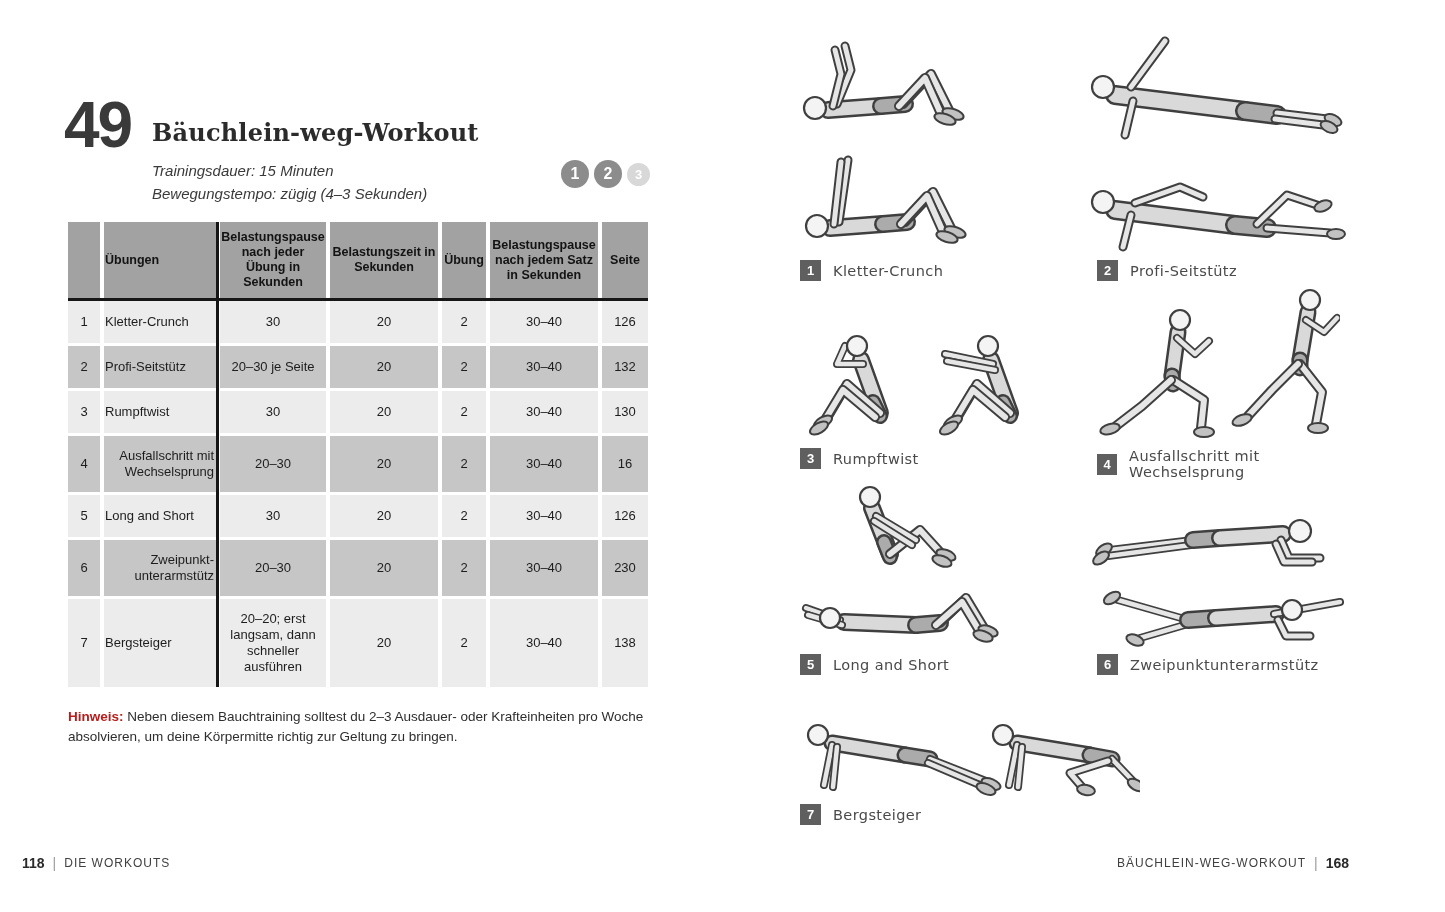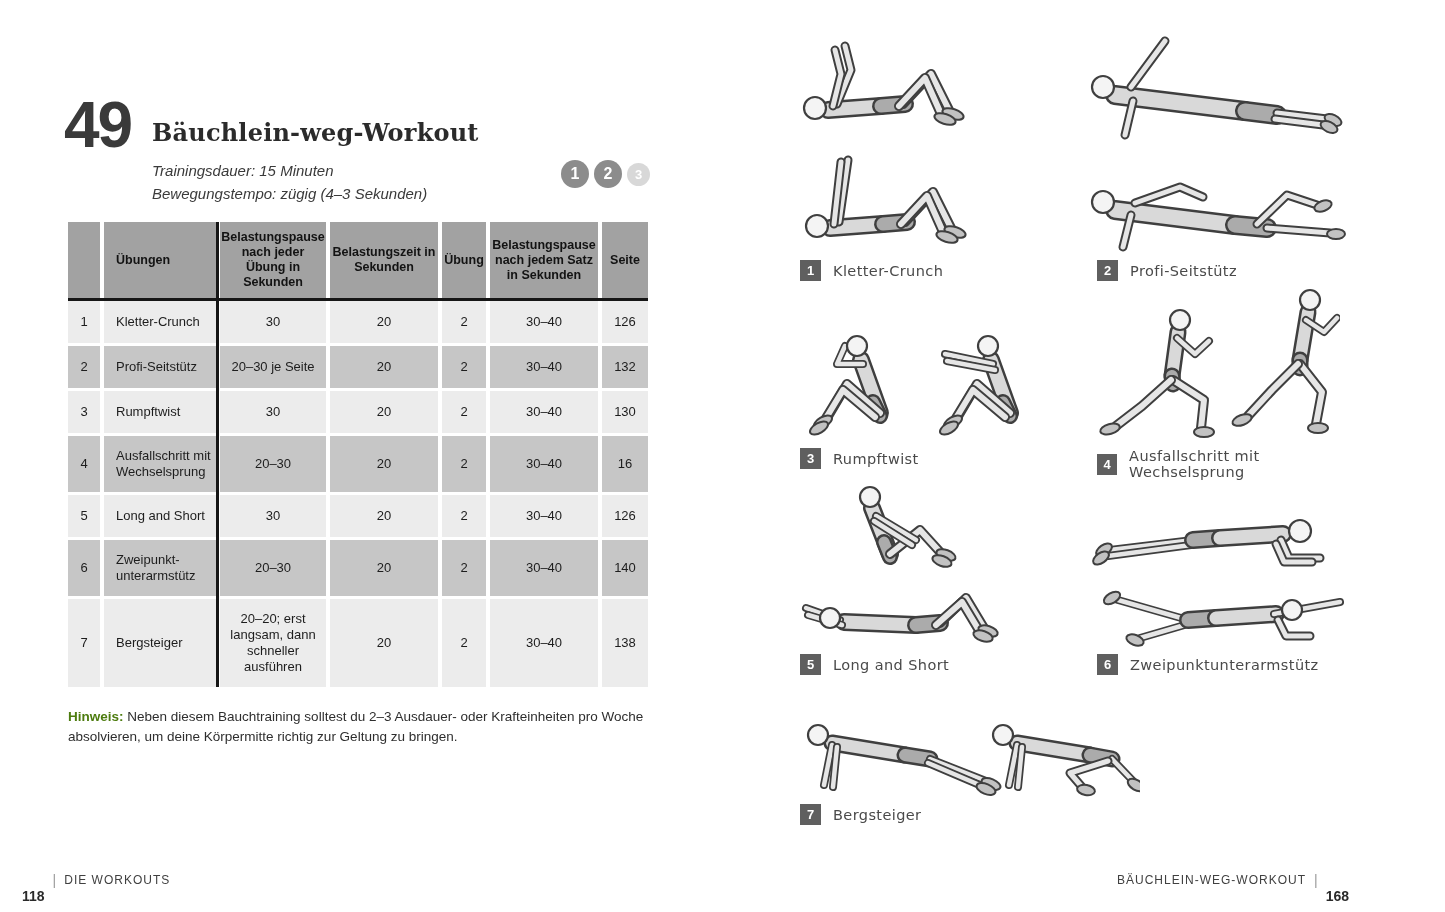--- a/index.html
+++ b/index.html
@@ -16,31 +16,31 @@
   .diff.on{background:#8c8c8c;}
   .diff.off{background:#d8d8d8;width:23px;height:23px;font-size:13px;}
   
   .wtable{position:absolute;left:68px;top:222px;width:580px;height:465px;display:grid;
           grid-template-columns:32px 112px 106px 108px 44px 108px 46px;
           grid-template-rows:76px 42px 42px 42px 56px 42px 56px 88px;
           gap:3px 4px;background:#fff;}
   .cell{display:flex;align-items:center;justify-content:center;text-align:center;
         font-size:13px;color:#1d1d1d;line-height:16px;padding:2px;}
   .cell.th{background:#a2a2a2;font-weight:bold;font-size:12.5px;color:#131313;line-height:15px;}
-  .cell.name{justify-content:flex-start;text-align:left;padding-left:12px;}
+  .cell.name{justify-content:flex-start;text-align:right;padding-left:1px;}
   .cell.lt{background:#ececec;}
   .cell.dk{background:#c6c6c6;}
   .vline{position:absolute;left:148px;top:0;width:3px;height:465px;background:#161616;}
   .hline{position:absolute;left:0;top:76px;width:580px;height:3px;background:#161616;}
   
   .hinweis{position:absolute;left:68px;top:707px;width:592px;font-size:13.5px;line-height:20px;color:#2e2e2e;}
-  .hinweis b{color:#4d7c0f;}
+  .hinweis b{color:#b91c1c;}
   
   .footer{position:absolute;top:855px;font-size:13px;color:#3c3c3c;display:flex;align-items:center;gap:8px;}
-  .footer .pg{font-weight:bold;font-size:14px;color:#2a2a2a;margin-top:33px;}
+  .footer .pg{font-weight:bold;font-size:14px;color:#2a2a2a;}
   .footer .sect{letter-spacing:1px;font-size:12px;color:#404040;}
   .footer .bar{color:#9a9a9a;font-size:14px;}
   .footer.fl{left:22px;} .footer.fr{right:20px;}
   
   .figlabel{position:absolute;display:flex;align-items:center;gap:12px;}
   .fignum{width:21px;height:21px;background:#5f5f5f;color:#fff;font-weight:bold;font-size:13px;
           display:flex;align-items:center;justify-content:center;}
   .figtext{font-size:14.5px;color:#4a4a4a;letter-spacing:.4px;font-family:"DejaVu Sans",sans-serif;}
   
   .panel{position:absolute;}
@@ -113,21 +113,21 @@
       <div class="cell lt">20</div>
       <div class="cell lt">2</div>
       <div class="cell lt">30–40</div>
       <div class="cell lt">126</div>
       <div class="cell dk">6</div>
       <div class="cell dk name">Zweipunkt­unterarmstütz</div>
       <div class="cell dk">20–30</div>
       <div class="cell dk">20</div>
       <div class="cell dk">2</div>
       <div class="cell dk">30–40</div>
-      <div class="cell dk">140</div>
+      <div class="cell dk">230</div>
       <div class="cell lt">7</div>
       <div class="cell lt name">Bergsteiger</div>
       <div class="cell lt">20–20; erst langsam, dann schneller ausführen</div>
       <div class="cell lt">20</div>
       <div class="cell lt">2</div>
       <div class="cell lt">30–40</div>
       <div class="cell lt">138</div>
     </div>
 
   <div class="hinweis">

